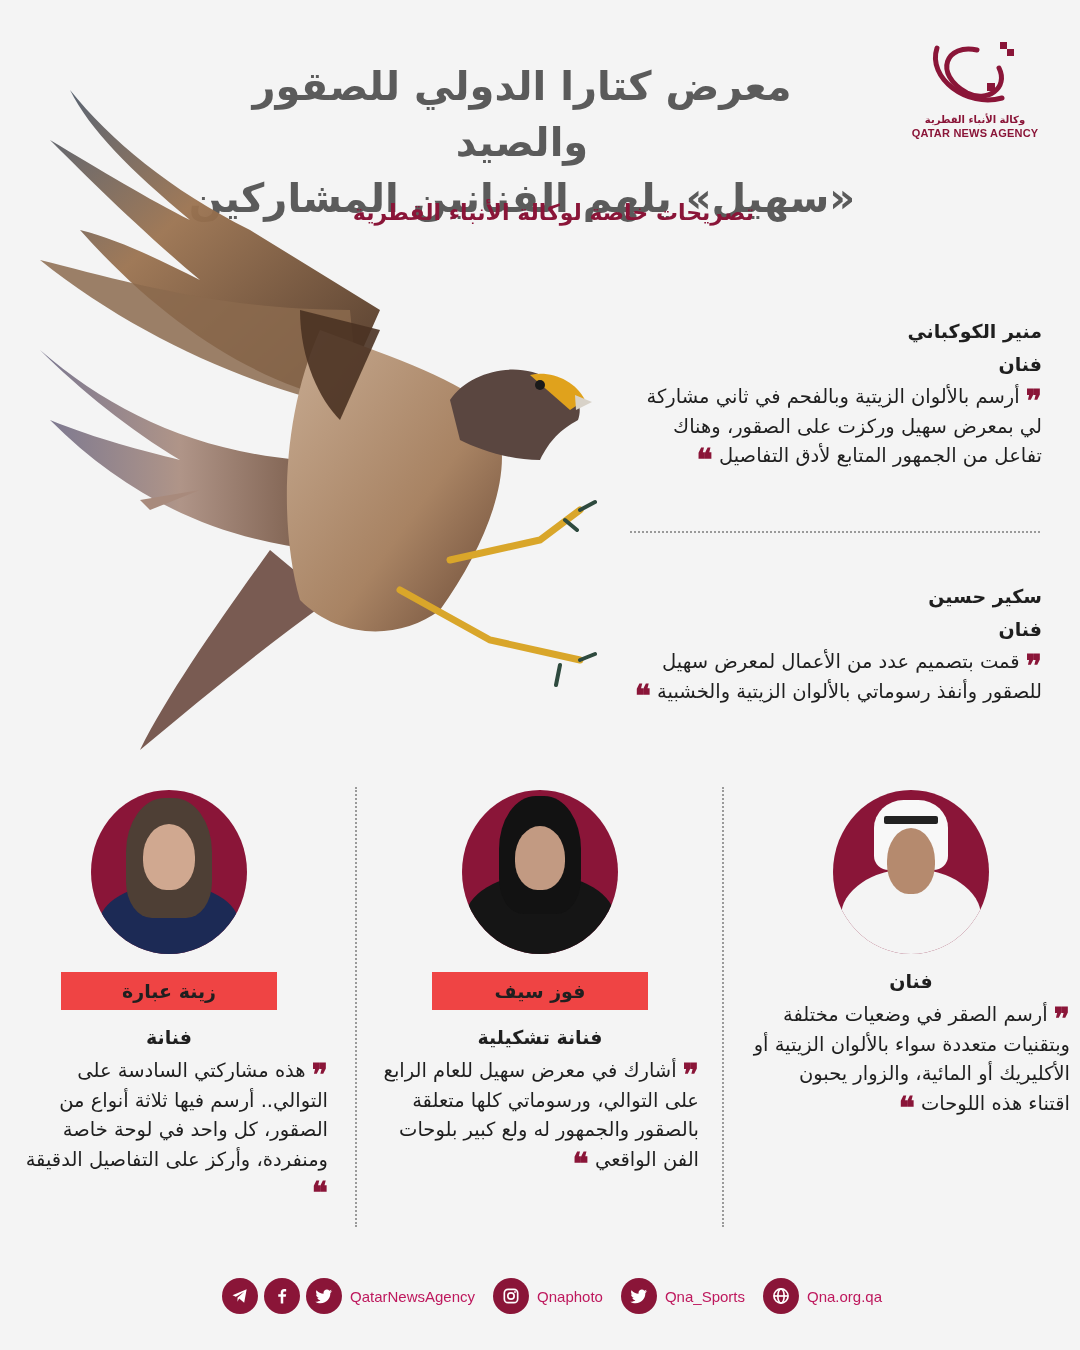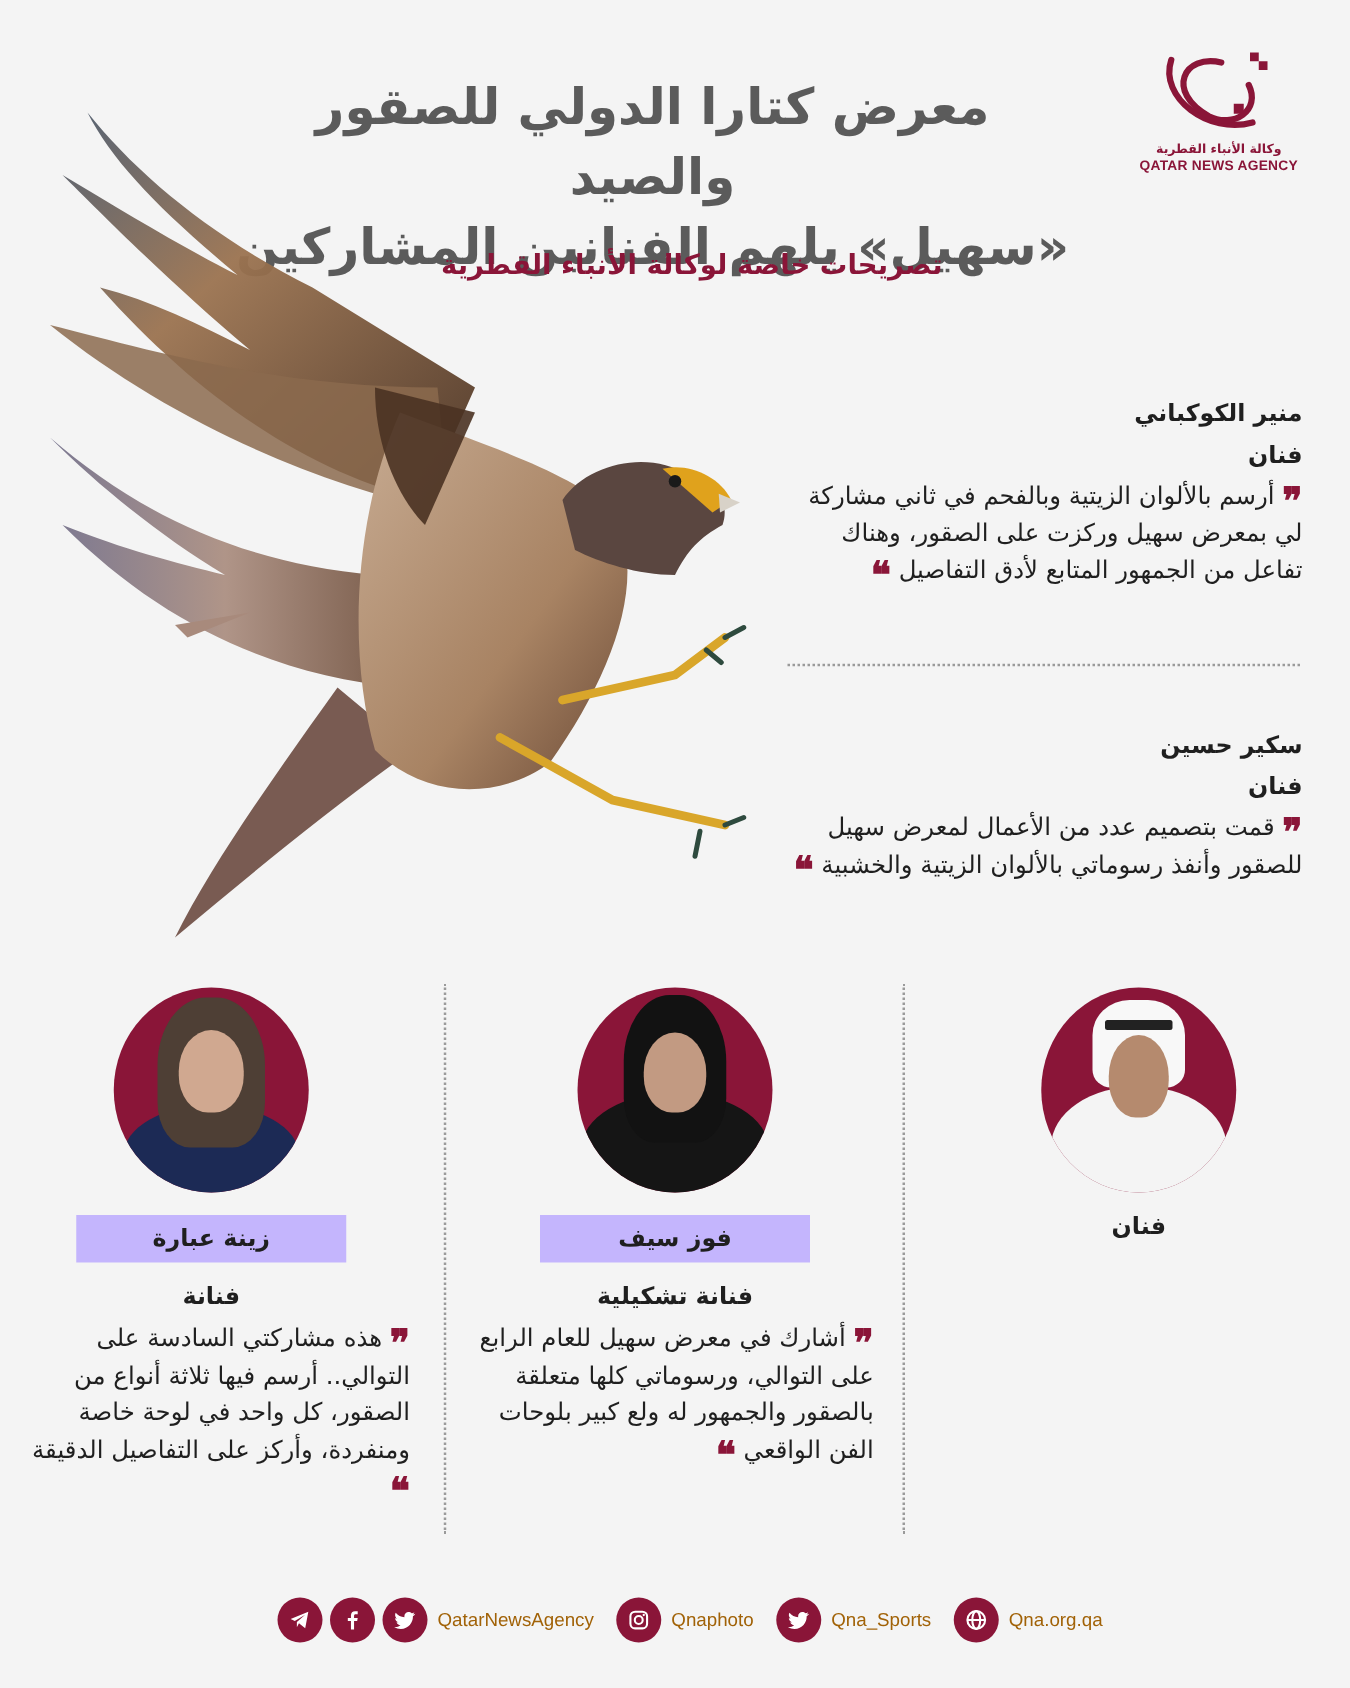--- a/index.html
+++ b/index.html
@@ -45,34 +45,34 @@
     
     .vsep { top: 787px; height: 440px; border-left: 2px dotted #9a9a9a; }
     .col { top: 790px; width: 330px; direction: rtl; text-align: center; }
     .avatar {
       width: 156px; height: 164px; margin: 0 auto; border-radius: 50%;
       background: #8a1538; position: relative; overflow: hidden;
     }
     .avatar .head { position: absolute; left: 50%; transform: translateX(-50%); border-radius: 50% 50% 45% 45%; }
     .avatar .body { position: absolute; left: 50%; transform: translateX(-50%); bottom: -10px; border-radius: 50% 50% 0 0; }
     .name-tag {
-      width: 216px; height: 38px; margin: 18px auto 0; background: #c4b5fd;
+      width: 216px; height: 38px; margin: 18px auto 0; background: #ef4444;
       font-size: 19px; font-weight: bold; line-height: 38px; color: #1f1f1f;
     }
     .col-role { font-size: 19px; font-weight: bold; margin-top: 10px; line-height: 34px; }
     .col-text { font-size: 19.5px; line-height: 29.6px; margin-top: 2px; padding: 0 6px; text-align: right; }
 
     
     .footer { left: 222px; top: 1276px; height: 40px; display: flex; align-items: center; gap: 6px; direction: ltr; }
     .soc {
       width: 36px; height: 36px; border-radius: 50%; background: #8a1538;
       display: flex; align-items: center; justify-content: center; flex: 0 0 36px;
     }
     .soc svg { width: 20px; height: 20px; }
-    .handle { font-family: "Liberation Sans", sans-serif; font-size: 15px; color: #a16207; margin-right: 12px; margin-left: 2px; }
+    .handle { font-family: "Liberation Sans", sans-serif; font-size: 15px; color: #be185d; margin-right: 12px; margin-left: 2px; }
   </style>
 </head>
 <body>
 
 <div class="abs logo">
   <svg width="96" height="72" viewBox="0 0 96 72">
     <g fill="none" stroke="#8a1538" stroke-width="5" stroke-linecap="round">
       <path d="M10 10 C 0 40, 40 70, 75 60"></path>
       <path d="M50 12 C 20 5, 5 35, 40 55 C 60 65, 82 50, 72 30"></path>
     </g>
@@ -156,20 +156,25 @@
 <div class="abs vsep" style="left:722px;"></div>
 
 <div class="abs col" style="left:746px;">
   <div class="avatar">
     <div class="body" style="width:140px;height:95px;background:#f4f4f4;"></div>
     <div class="head" style="top:10px;width:74px;height:70px;background:#f8f8f8;border-radius:40% 40% 20% 20%;"></div>
     <div class="head" style="top:38px;width:48px;height:66px;background:#b58a6e;"></div>
     <div class="head" style="top:26px;width:54px;height:8px;background:#222;border-radius:2px;"></div>
   </div>
   <div class="col-role">فنان</div>
+  <div class="col-text">
+    <span class="qmark">❞</span>
+    <span>أرسم الصقر في وضعيات مختلفة وبتقنيات متعددة سواء بالألوان الزيتية أو الأكليريك أو المائية، والزوار يحبون اقتناء هذه اللوحات</span>
+    <span class="qmark">❝</span>
+  </div>
 </div>
 
 <div class="abs col" style="left:375px;">
   <div class="avatar">
     <div class="body" style="width:150px;height:90px;background:#151515;"></div>
     <div class="head" style="top:6px;width:82px;height:118px;background:#121212;border-radius:45% 45% 30% 30%;"></div>
     <div class="head" style="top:36px;width:50px;height:64px;background:#c29a82;"></div>
   </div>
   <div class="name-tag">فوز سيف</div>
   <div class="col-role">فنانة تشكيلية</div>

